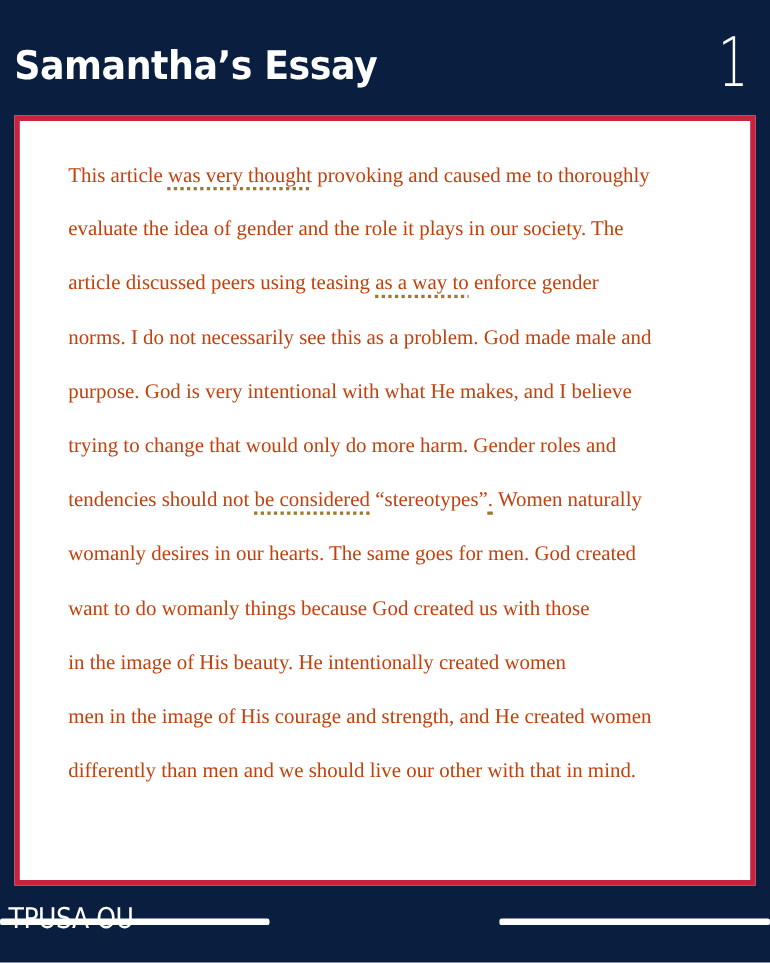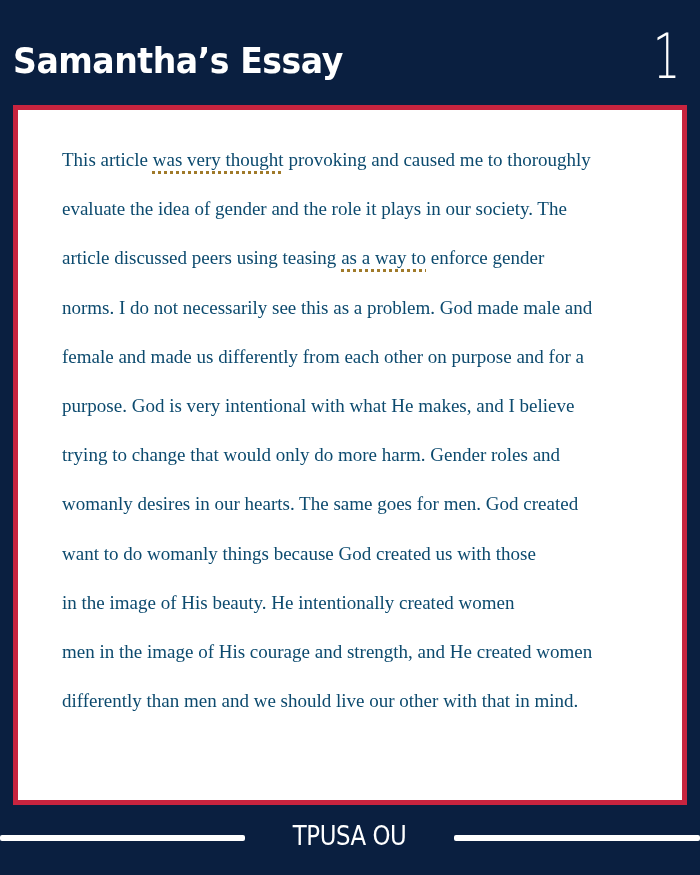--- a/index.html
+++ b/index.html
@@ -39,21 +39,21 @@
       width: 664px; height: 690px;
       border: 5px solid #c8243f;
       background: #ffffff;
     }
     .essay {
       position: absolute;
       left: 44px; top: 39px;
       width: 600px;
       font-family: "Liberation Serif", serif;
       font-size: 19px;
-      color: #0c4a6e;
+      color: #c2410c;
     }
     .essay .line {
       height: 49.2px;
       line-height: 22px;
       white-space: nowrap;
     }
     .flag {
       text-decoration: underline dotted #a07a2a;
       text-decoration-thickness: 3px;
       text-underline-offset: 5px;
@@ -64,44 +64,43 @@
       height: 6px;
       background: #ffffff;
       border-radius: 2px;
     }
     .rule-left { left: 0; width: 245px; }
     .rule-right { left: 454px; width: 246px; }
     .footer-text {
       position: absolute;
       left: 0; width: 700px;
       top: 818px;
-      text-align: center;
       color: #ffffff;
       font-family: "DejaVu Sans", sans-serif;
       font-size: 26px;
       line-height: 36px;
       letter-spacing: -0.5px;
     }
     .footer-text span { display: inline-block; transform: scaleX(0.88); }
   </style>
 </head>
 <body>
 
 <div class="title">Samantha’s Essay</div>
 <div class="page-num">1</div>
 
 <div class="card">
   <div class="essay">
       <div class="line"><span>This article </span><span class="flag">was very thought</span><span> provoking and caused me to thoroughly</span></div>
       <div class="line"><span>evaluate the idea of gender and the role it plays in our society. The</span></div>
       <div class="line"><span>article discussed peers using teasing </span><span class="flag">as a way to</span><span> enforce gender</span></div>
       <div class="line"><span>norms. I do not necessarily see this as a problem. God made male and</span></div>
-      <div class="line"><span>female and made us differently from each other on purpose and for a</span></div>
       <div class="line"><span>purpose. God is very intentional with what He makes, and I believe</span></div>
       <div class="line"><span>trying to change that would only do more harm. Gender roles and</span></div>
+      <div class="line"><span>tendencies should not </span><span class="flag">be considered</span><span> “stereotypes”</span><span class="flag">.</span><span> Women naturally</span></div>
       <div class="line"><span>womanly desires in our hearts. The same goes for men. God created</span></div>
       <div class="line"><span>want to do womanly things because God created us with those</span></div>
       <div class="line"><span>in the image of His beauty. He intentionally created women</span></div>
       <div class="line"><span>men in the image of His courage and strength, and He created women</span></div>
       <div class="line"><span>differently than men and we should live our other with that in mind.</span></div>
     </div>
 </div>
 
 <div class="footer-rule rule-left"></div>
 <div class="footer-text"><span>TPUSA OU</span></div>

